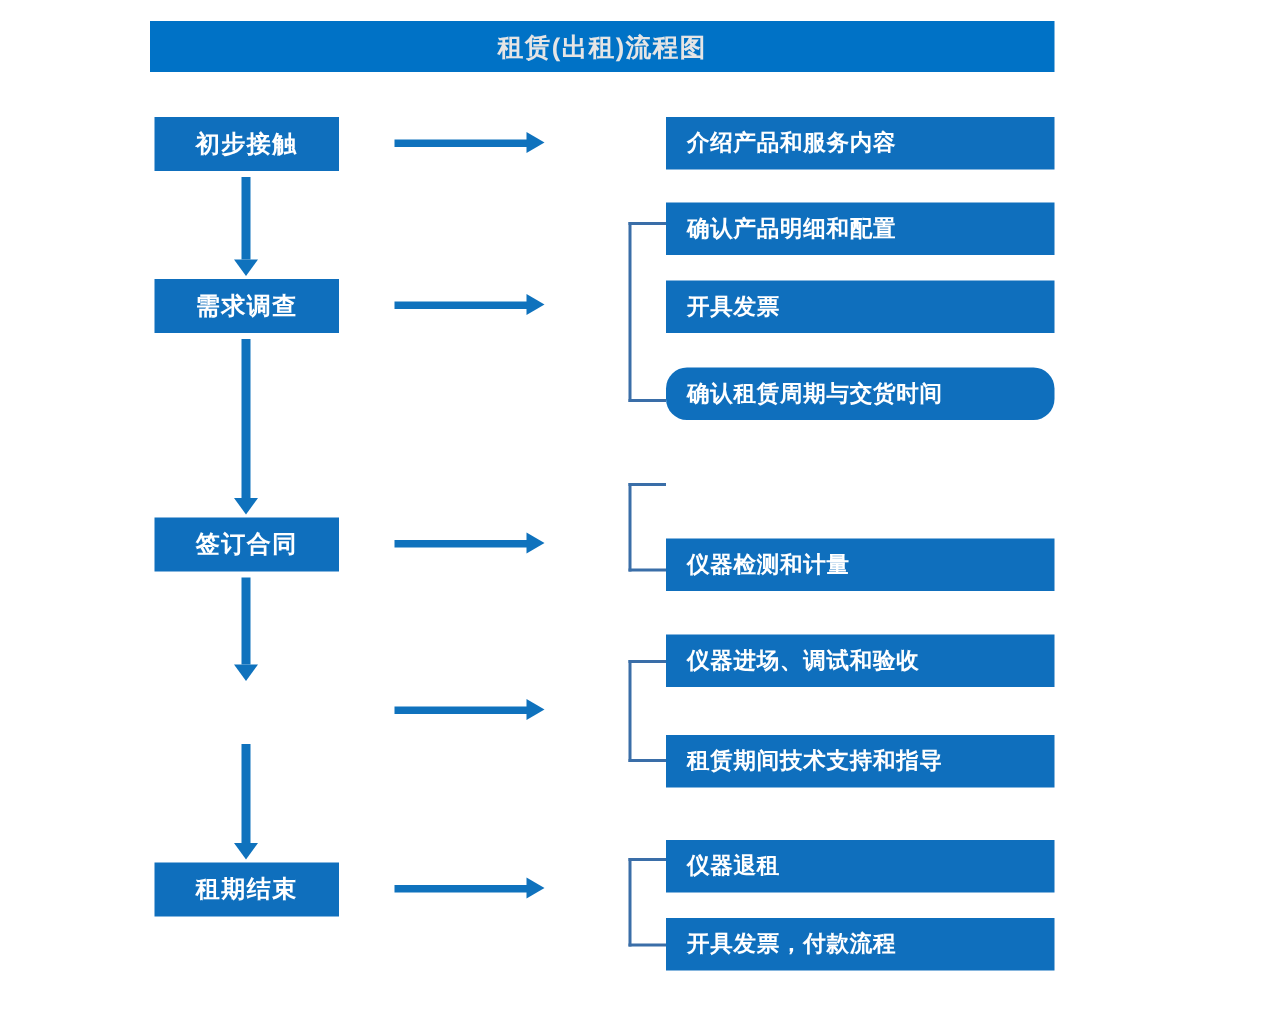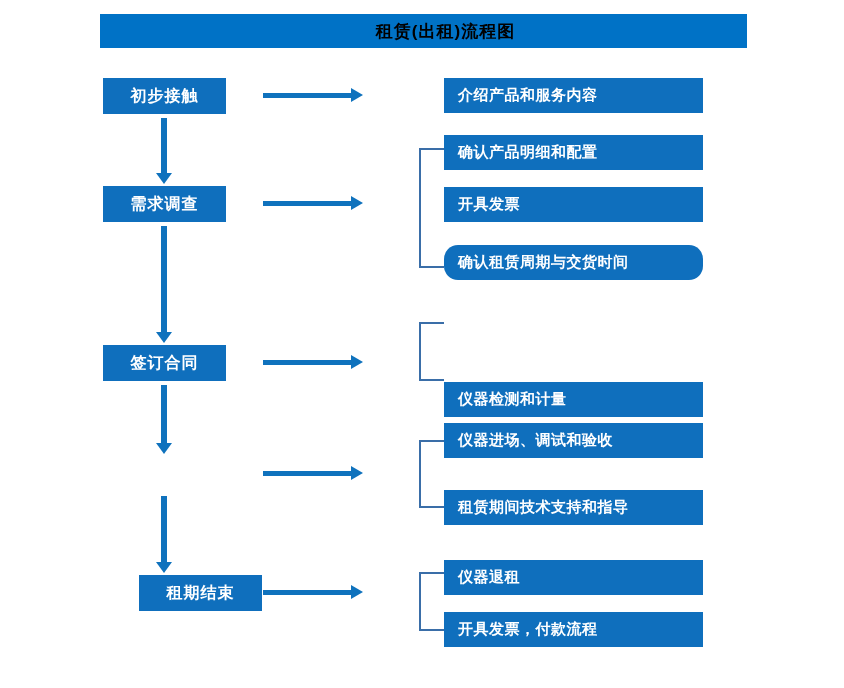--- a/index.html
+++ b/index.html
@@ -19,28 +19,27 @@
     height: 688px;
     background: #ffffff;
   }
   .title-bar {
     position: absolute;
     left: 100px;
     top: 14px;
     width: 603px;
     height: 34px;
     background: #0072c6;
-    color: #000000;
+    color: #e5e5e5;
     display: flex;
     align-items: center;
     justify-content: center;
     font-size: 17px;
     font-weight: bold;
     letter-spacing: 1px;
-    padding-left: 44px;
   }
   .stage-box {
     position: absolute;
     left: 103px;
     width: 123px;
     height: 36px;
     background: #0f6fbd;
     color: #ffffff;
     display: flex;
     align-items: center;
@@ -127,21 +126,21 @@
 
   <div class="title-bar">租赁(出租)流程图</div>
 
   <div class="stage-box" style="top:186px;">需求调查</div>
 
   <div class="stage-box" style="top:78px;">初步接触</div>
 
   <div class="stage-box" style="top:345px;">签订合同</div>
 
 
-  <div class="stage-box" style="top:575px;margin-left:36px;">租期结束</div>
+  <div class="stage-box" style="top:575px;">租期结束</div>
 
   <div class="v-arrow" style="left:155px; top:118px; height:66px;">
     <div class="shaft" style="height:55px;"></div>
     <div class="head" style="top:55px;"></div>
   </div>
 
   <div class="v-arrow" style="left:155px; top:226px; height:117px;">
     <div class="shaft" style="height:106px;"></div>
     <div class="head" style="top:106px;"></div>
   </div>
@@ -191,21 +190,21 @@
 
   <div class="detail-box" style="top:135px;">确认产品明细和配置</div>
 
   <div class="detail-box" style="top:78px;">介绍产品和服务内容</div>
 
   <div class="detail-box" style="top:187px;">开具发票</div>
 
   <div class="detail-box" style="top:245px;border-radius:14px;">确认租赁周期与交货时间</div>
 
 
-  <div class="detail-box" style="top:382px;">仪器检测和计量</div>
+  <div class="detail-box" style="top:359px;">仪器检测和计量</div>
 
   <div class="detail-box" style="top:423px;">仪器进场、调试和验收</div>
 
   <div class="detail-box" style="top:490px;">租赁期间技术支持和指导</div>
 
   <div class="detail-box" style="top:560px;">仪器退租</div>
 
   <div class="detail-box" style="top:612px;">开具发票，付款流程</div>
 
 </div>

